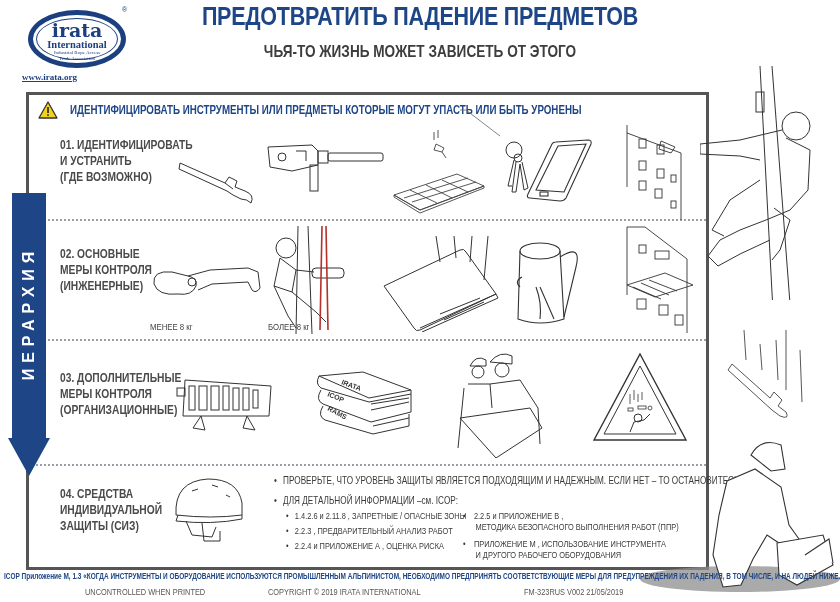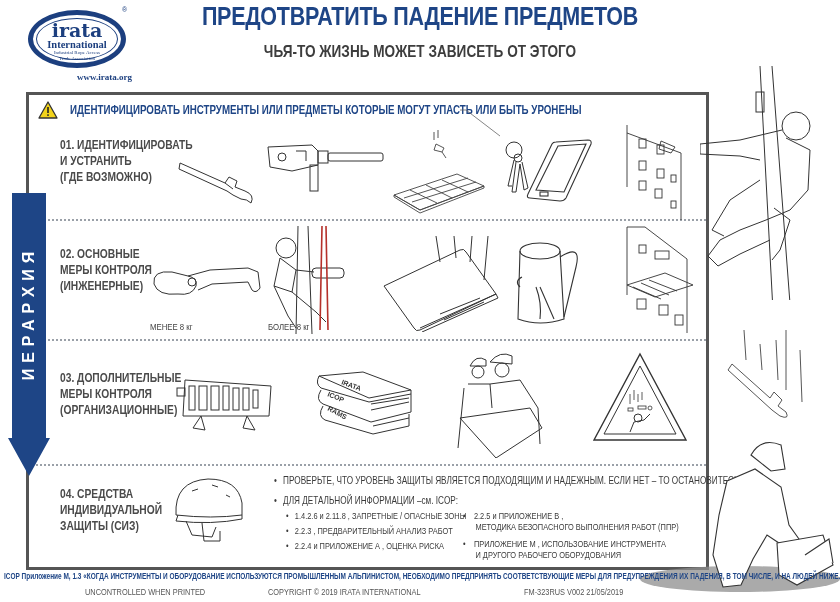--- a/index.html
+++ b/index.html
@@ -6,21 +6,21 @@
   html, body { width: 840px; height: 602px; background: #ffffff; overflow: hidden; }
   body { position: relative; font-family: "Liberation Sans", sans-serif; color: #3a3a3a; }
 
   .logo { position: absolute; left: 22px; top: 6px; width: 110px; height: 78px; }
   .logo-oval { position: absolute; left: 6px; top: 4px; width: 98px; height: 58px; border: 5px solid #1c3f7f; border-radius: 50%; background: #fff; }
   .logo-oval-inner { position: absolute; left: 3px; top: 3px; right: 3px; bottom: 3px; border: 1px solid #1c3f7f; border-radius: 50%; }
   .logo-irata { position: absolute; left: 0; right: 0; top: 6px; text-align: center; font-family: "DejaVu Serif", serif; font-weight: bold; font-size: 19px; color: #1c3f7f; line-height: 18px; }
   .logo-intl { position: absolute; left: 0; right: 0; top: 24px; text-align: center; font-family: "Liberation Serif", serif; font-weight: bold; font-size: 10.5px; color: #1c3f7f; line-height: 11px; }
   .logo-sub { position: absolute; left: 0; right: 0; top: 35px; text-align: center; font-family: "Liberation Serif", serif; font-size: 5px; color: #1c3f7f; line-height: 5.5px; }
   .logo-reg { position: absolute; left: 100px; top: 0; font-size: 7px; color: #1c3f7f; }
-  .logo-url { position: absolute; left: 0; right: 0; top: 66px; text-align: right; font-family: "Liberation Serif", serif; font-weight: bold; font-size: 9px; color: #1c3f7f; }
+  .logo-url { position: absolute; left: 0; right: 0; top: 66px; text-align: left; font-family: "Liberation Serif", serif; font-weight: bold; font-size: 9px; color: #1c3f7f; text-decoration: underline; }
 
   .title { position: absolute; left: 160px; top: 2px; width: 520px; text-align: center; font-family: "Liberation Sans", sans-serif; font-weight: bold; font-size: 25px; color: #1e4586; letter-spacing: -0.3px; transform: scaleX(0.86); transform-origin: center; white-space: nowrap; }
   .subtitle { position: absolute; left: 160px; top: 42px; width: 520px; text-align: center; font-weight: bold; font-size: 17px; color: #3d3d3d; transform: scaleX(0.8); transform-origin: center; white-space: nowrap; }
 
   .frame { position: absolute; left: 26px; top: 92px; width: 683px; height: 478px; border: 3px solid #555; border-bottom-width: 3px; }
   .row-divider { position: absolute; left: 28px; width: 678px; border-top: 2px dotted #9aa0a8; }
 
   .warn-line { position: absolute; left: 38px; top: 101px; display: flex; align-items: center; gap: 12px; }
   .warn-icon { width: 20px; height: 18px; }
   .warn-text { font-weight: bold; font-size: 12.5px; color: #1e4586; transform: scaleX(0.78); transform-origin: left center; white-space: nowrap; display: inline-block; }

